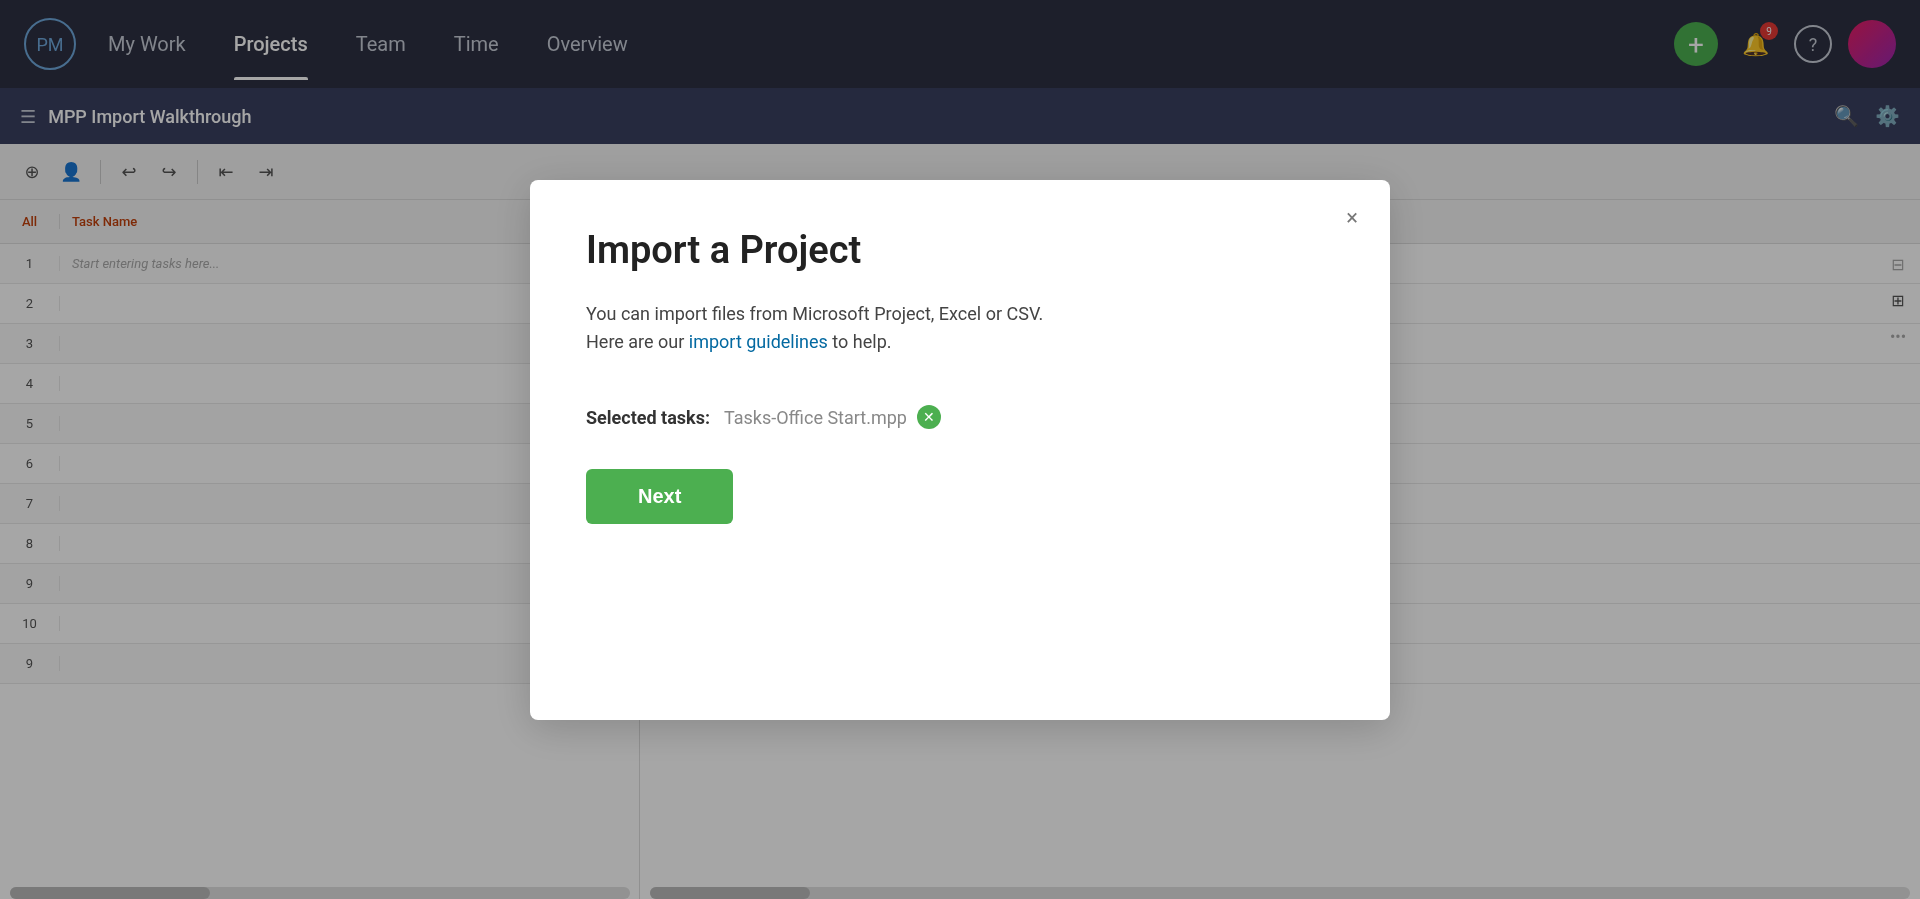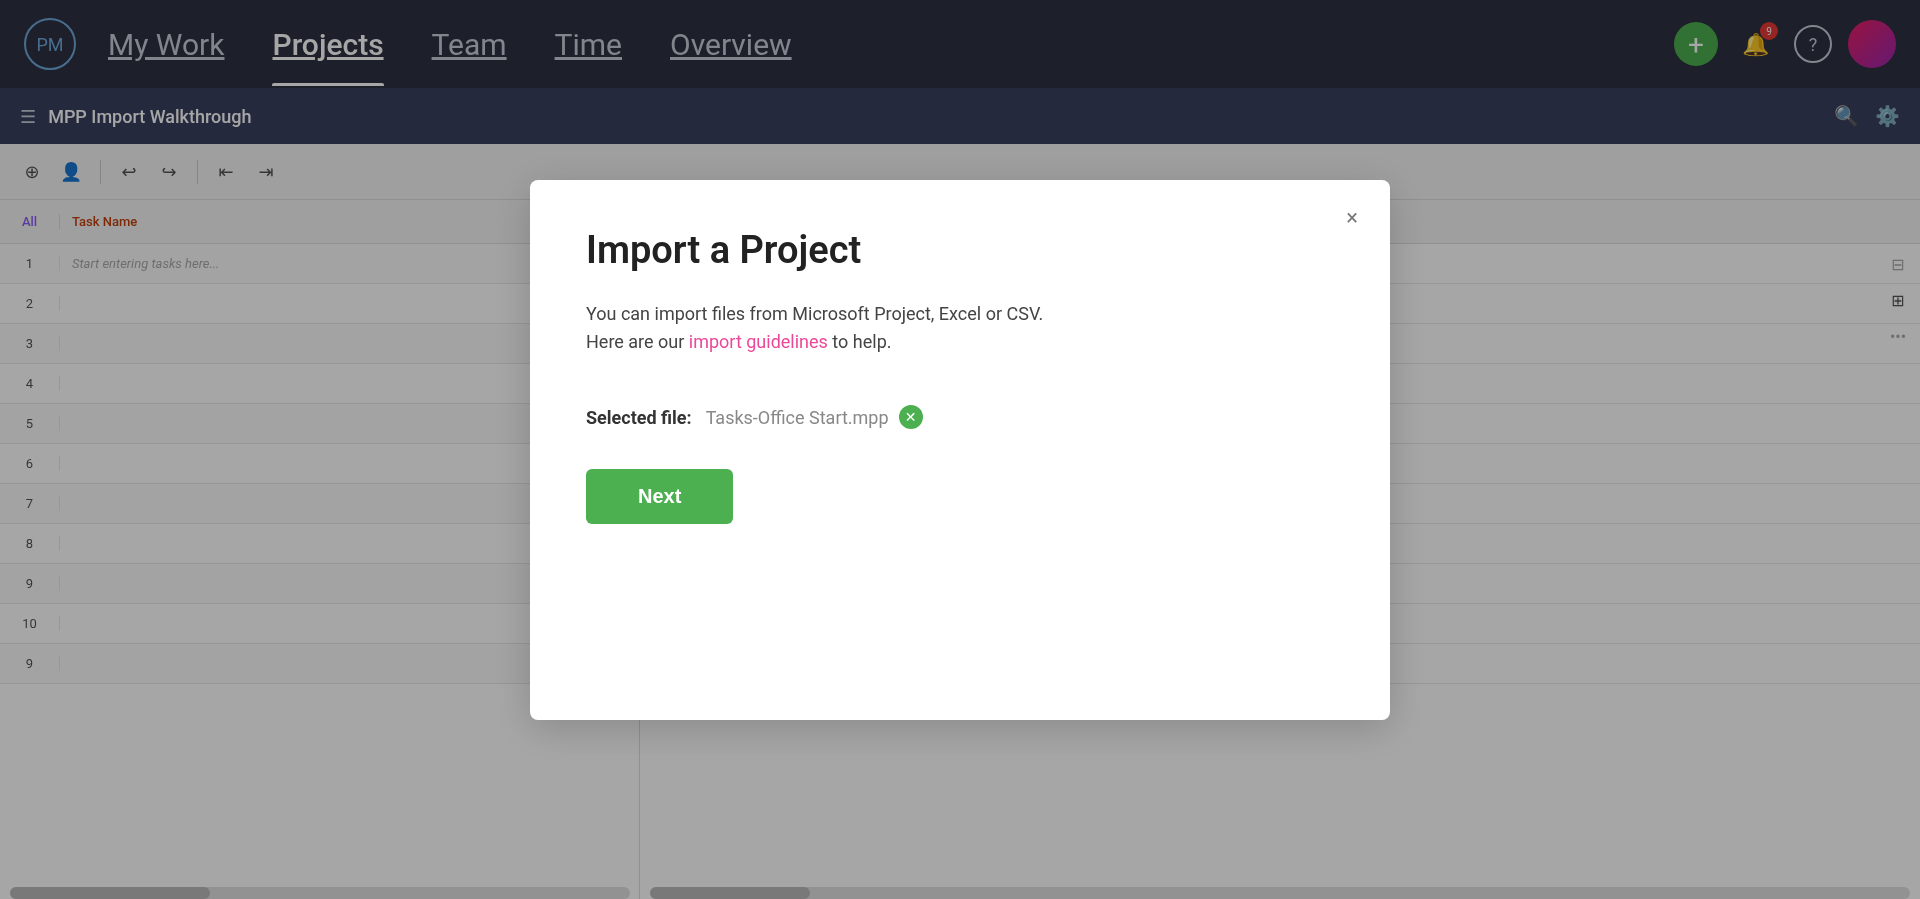--- a/index.html
+++ b/index.html
@@ -19,26 +19,25 @@
       width: 52px; height: 52px;
       border-radius: 50%;
       border: 2px solid #6fa8dc;
       display: flex; align-items: center; justify-content: center;
       color: #6fa8dc; font-weight: normal; font-size: 18px;
       margin-right: 32px; flex-shrink: 0;
     }
     .nav-items { display: flex; align-items: center; flex: 1; gap: 48px; }
     .nav-item {
       color: #c8cdd8;
-      font-size: 30px;
+      font-size: 20px;
       font-weight: 400;
       cursor: pointer;
       padding: 8px 0;
       position: relative;
-      text-decoration: underline;
     }
     .nav-item.active {
       color: #ffffff;
       font-weight: 500;
     }
     .nav-item.active::after {
       content: '';
       position: absolute;
       bottom: -16px;
       left: 0; right: 0;
@@ -138,21 +137,21 @@
     .table-header {
       display: flex;
       background: #f5f5f5;
       border-bottom: 1px solid #ddd;
       height: 44px;
       align-items: center;
     }
     .th-all {
       width: 60px; min-width: 60px;
       border-right: 1px solid #ddd;
-      text-align: center; font-size: 13px; color: #8b5cf6; font-weight: 500;
+      text-align: center; font-size: 13px; color: #c2410c; font-weight: 500;
       padding: 0 8px;
     }
     .th-task {
       flex: 1;
       padding: 0 12px; font-size: 13px; color: #c2410c; font-weight: 500;
     }
     .table-row {
       display: flex;
       height: 40px;
       align-items: center;
@@ -228,21 +227,21 @@
       color: #222;
       margin-bottom: 28px;
     }
     .modal-desc {
       font-size: 18px;
       color: #444;
       line-height: 1.6;
       margin-bottom: 48px;
     }
     .modal-desc a {
-      color: #ec4899;
+      color: #0369a1;
       text-decoration: none;
     }
     .modal-selected {
       font-size: 18px;
       color: #444;
       margin-bottom: 40px;
       display: flex; align-items: center; gap: 10px;
     }
     .modal-selected-label { font-weight: 700; color: #333; }
     .modal-selected-file { color: #888; margin-left: 4px; }
@@ -442,21 +441,21 @@
   <div class="modal">
     <div class="modal-close">
       <span>×</span>
     </div>
     <h1 class="modal-title">Import a Project</h1>
     <p class="modal-desc">
       <span>You can import files from Microsoft Project, Excel or CSV.</span><br>
       <span>Here are our </span><a href="#">import guidelines</a><span> to help.</span>
     </p>
     <div class="modal-selected">
-      <span class="modal-selected-label">Selected file:</span>
+      <span class="modal-selected-label">Selected tasks:</span>
       <span class="modal-selected-file">Tasks-Office Start.mpp</span>
       <div class="modal-selected-clear">
         <span>✕</span>
       </div>
     </div>
     <button class="modal-next-btn">Next</button>
   </div>
 </div>
 
 </body></html>

